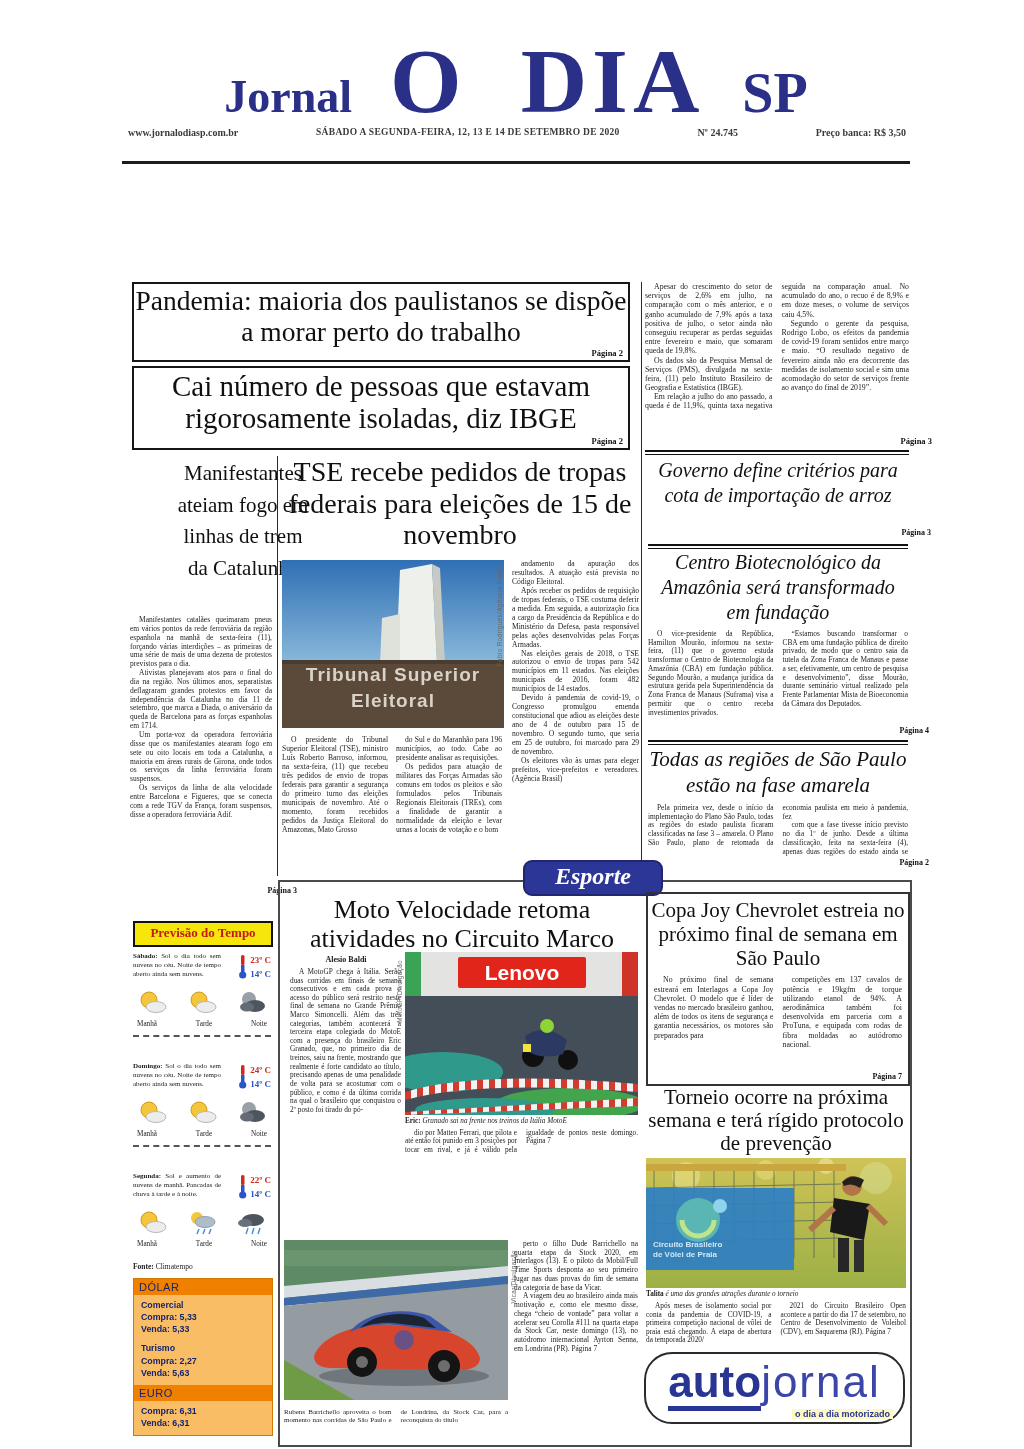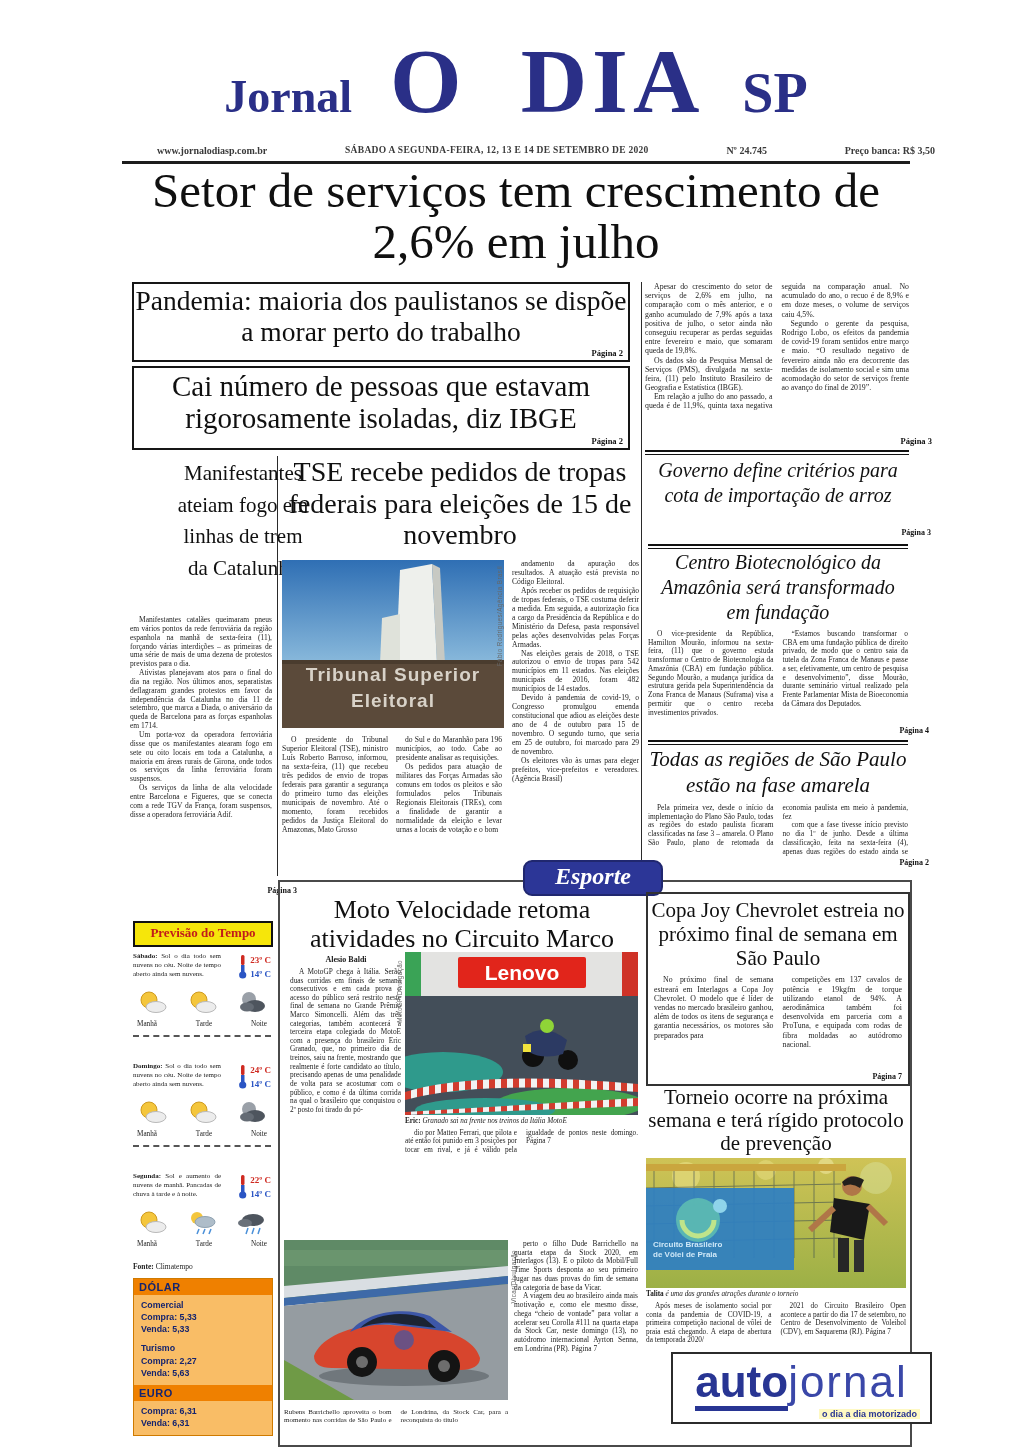--- a/index.html
+++ b/index.html
@@ -33,21 +33,21 @@
   .wtext b{font-weight:bold;}
   .wtemp{display:flex;gap:3px;align-items:flex-start;padding-top:2px;}
   .temps{display:flex;flex-direction:column;font-weight:bold;font-size:9px;line-height:1.5;}
   .temps .hi{color:#cf2a21;} .temps .lo{color:#2b55c4;}
   .wicons{display:flex;justify-content:space-between;padding:0 2px;margin-top:5px;}
   .wlabels{display:flex;justify-content:space-between;font-size:7.2px;color:#222;padding:0 4px;margin-top:1px;}
   .wdash{border-top:2px dashed #555;margin-top:7px;}
   .fonte{font-size:7.5px;color:#222;}
   
   .curbox{background:#f9bd66;border:1px solid #cf7a00;}
-  .cur-h{background:#ef8000;color:#15246e;font-weight:bold;font-size:11px;padding:2px 5px;letter-spacing:.5px;font-family:"Liberation Sans",sans-serif;}
+  .cur-h{background:#ef8000;color:#15246e;font-weight:normal;font-size:11px;padding:2px 5px;letter-spacing:.5px;font-family:"Liberation Sans",sans-serif;}
   .cur-b{padding:4px 7px 6px;font-size:8.8px;font-weight:bold;color:#15246e;line-height:1.38;font-family:"Liberation Sans",sans-serif;}
   .cur-gap{height:7px;}
   
   .sframe{border:2.5px solid #4a4a4a;}
   .sbanner{background:#2c3697;border:2px solid #20276f;border-radius:9px;color:#fff;font-style:italic;font-weight:bold;font-size:24px;padding:1px 30px 4px;}
   .lenovo{background:#e1251b;color:#fff;font-weight:bold;font-size:21px;text-align:center;border-radius:2px;font-family:"Liberation Sans",sans-serif;}
   .cap{font-size:7.2px;color:#1c1c1c;}
   .cap .cb{font-weight:bold;} .cap .ci{font-style:italic;}
   .byline{font-weight:bold;font-size:8px;text-align:center;}
   .signline{color:#d8d2c8;font-weight:bold;font-family:"Liberation Sans",sans-serif;text-align:center;letter-spacing:1px;}
@@ -63,29 +63,28 @@
 </head>
 <body>
 
 <div class="page">
 
   <div class="abs mast" style="left:120px;top:28px;width:792px;height:112px;">
     <span class="m-pre">Jornal</span>
     <span class="m-main">O DIA</span>
     <span class="m-suf">SP</span>
   </div>
-  <div class="abs inforow" style="left:128px;top:142px;width:778px;height:16px;margin-left:29px;">
+  <div class="abs inforow" style="left:128px;top:124px;width:778px;height:16px;">
     <span class="site">www.jornalodiasp.com.br</span>
     <span class="date">SÁBADO A SEGUNDA-FEIRA, 12, 13 E 14 DE SETEMBRO DE 2020</span>
     <span class="num">Nº 24.745</span>
     <span class="price">Preço banca: R$ 3,50</span>
   </div>
   <div class="abs" style="left:122px;top:161px;width:788px;border-top:3px solid #1c1c1c;"></div>
 
-  <div class="abs hl" style="left:122px;top:166px;width:788px;font-size:49px;line-height:1.04;">Setor de serviços tem crescimento de 2,6% em julho</div>
 
   <div class="abs hbox" style="left:132px;top:282px;width:494px;height:76px;">
     <div class="bh">Pandemia: maioria dos paulistanos se dispõe a morar perto do trabalho</div>
     <div class="pref">Página 2</div>
   </div>
   <div class="abs hbox" style="left:132px;top:366px;width:494px;height:80px;">
     <div class="bh" style="font-size:29px;">Cai número de pessoas que estavam rigorosamente isoladas, diz IBGE</div>
     <div class="pref">Página 2</div>
   </div>
 
@@ -439,20 +438,20 @@
   <div class="abs hl" style="left:646px;top:1086px;width:260px;font-size:21px;line-height:1.1;">Torneio ocorre na próxima semana e terá rígido protocolo de prevenção</div>
 
   <div class="abs cap" style="left:646px;top:1290px;width:260px;">
     <span class="cb">Talita</span> <span class="ci">é uma das grandes atrações durante o torneio</span>
   </div>
   <div class="abs jtext pbox" style="left:646px;top:1302px;width:260px;height:44px;column-count:2;column-gap:9px;font-size:7.3px;">
       <p>Após meses de isolamento social por conta da pandemia de COVID-19, a primeira competição nacional de vôlei de praia está chegando. A etapa de abertura da temporada 2020/</p>
       <p>2021 do Circuito Brasileiro Open acontece a partir do dia 17 de setembro, no Centro de Desenvolvimento de Voleibol (CDV), em Saquarema (RJ).  Página 7</p>
     </div>
 
-  <div class="abs autobox" style="left:671px;top:1352px;width:257px;height:68px;">
+  <div class="abs autobox" style="left:644px;top:1352px;width:257px;height:68px;border-radius:28px;">
     <div class="autoline">
       <span class="a1">auto</span><span class="a2">jornal</span>
     </div>
     <div class="autotag">o dia a dia motorizado</div>
   </div>
 
 </div>
 
 </body></html>

